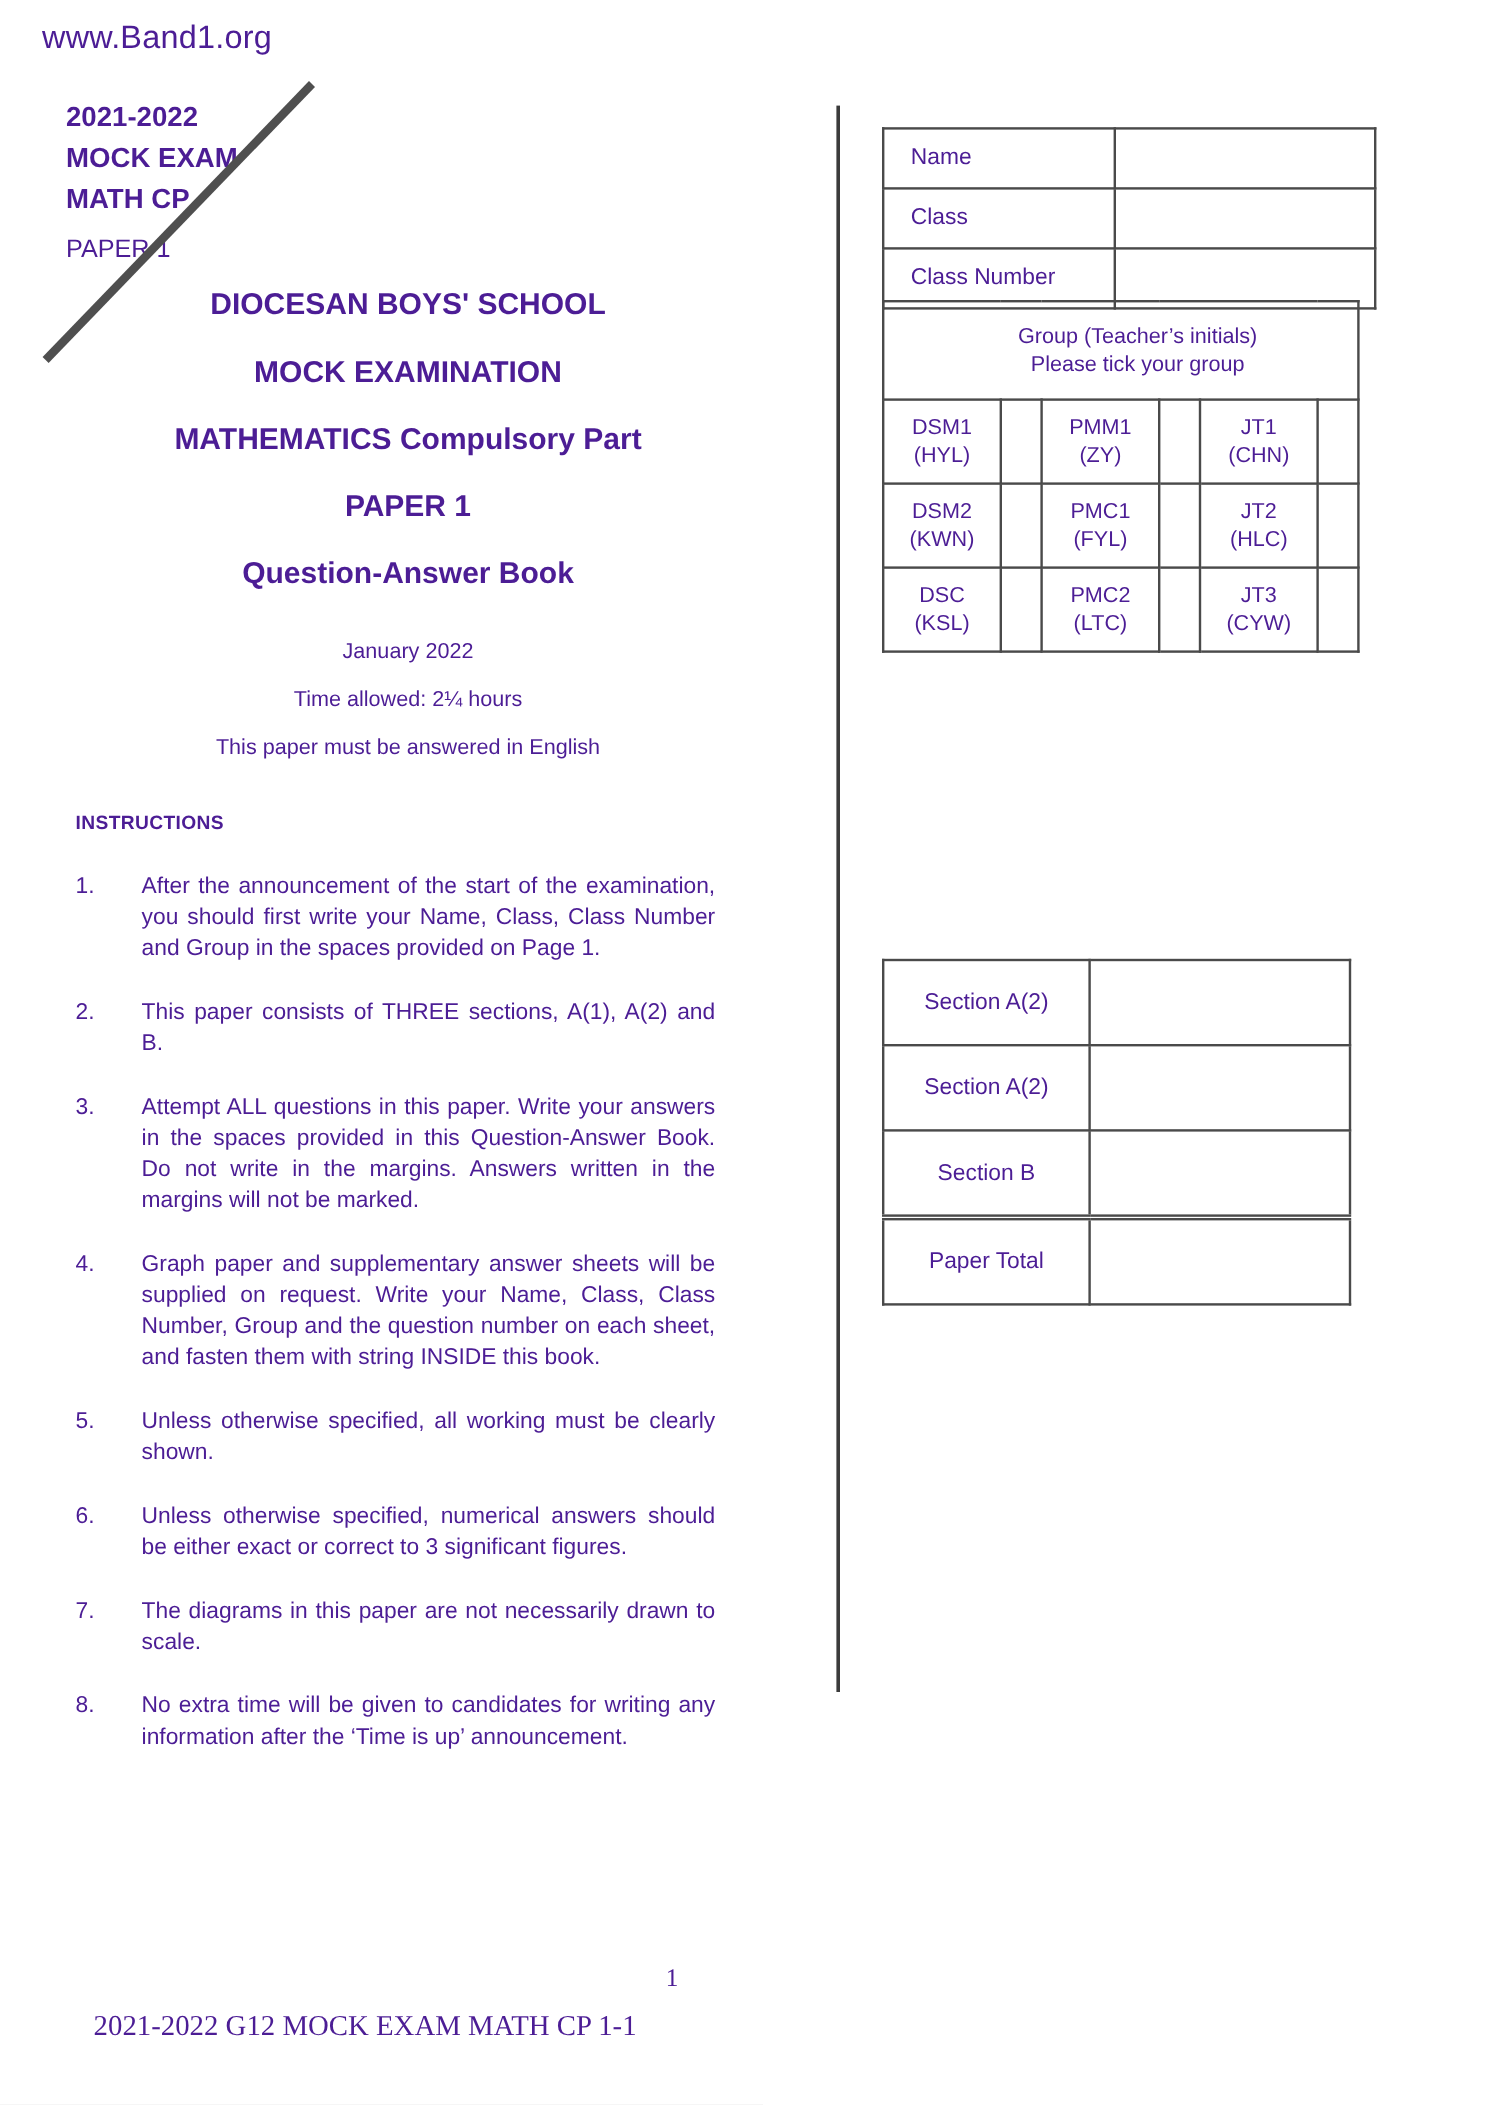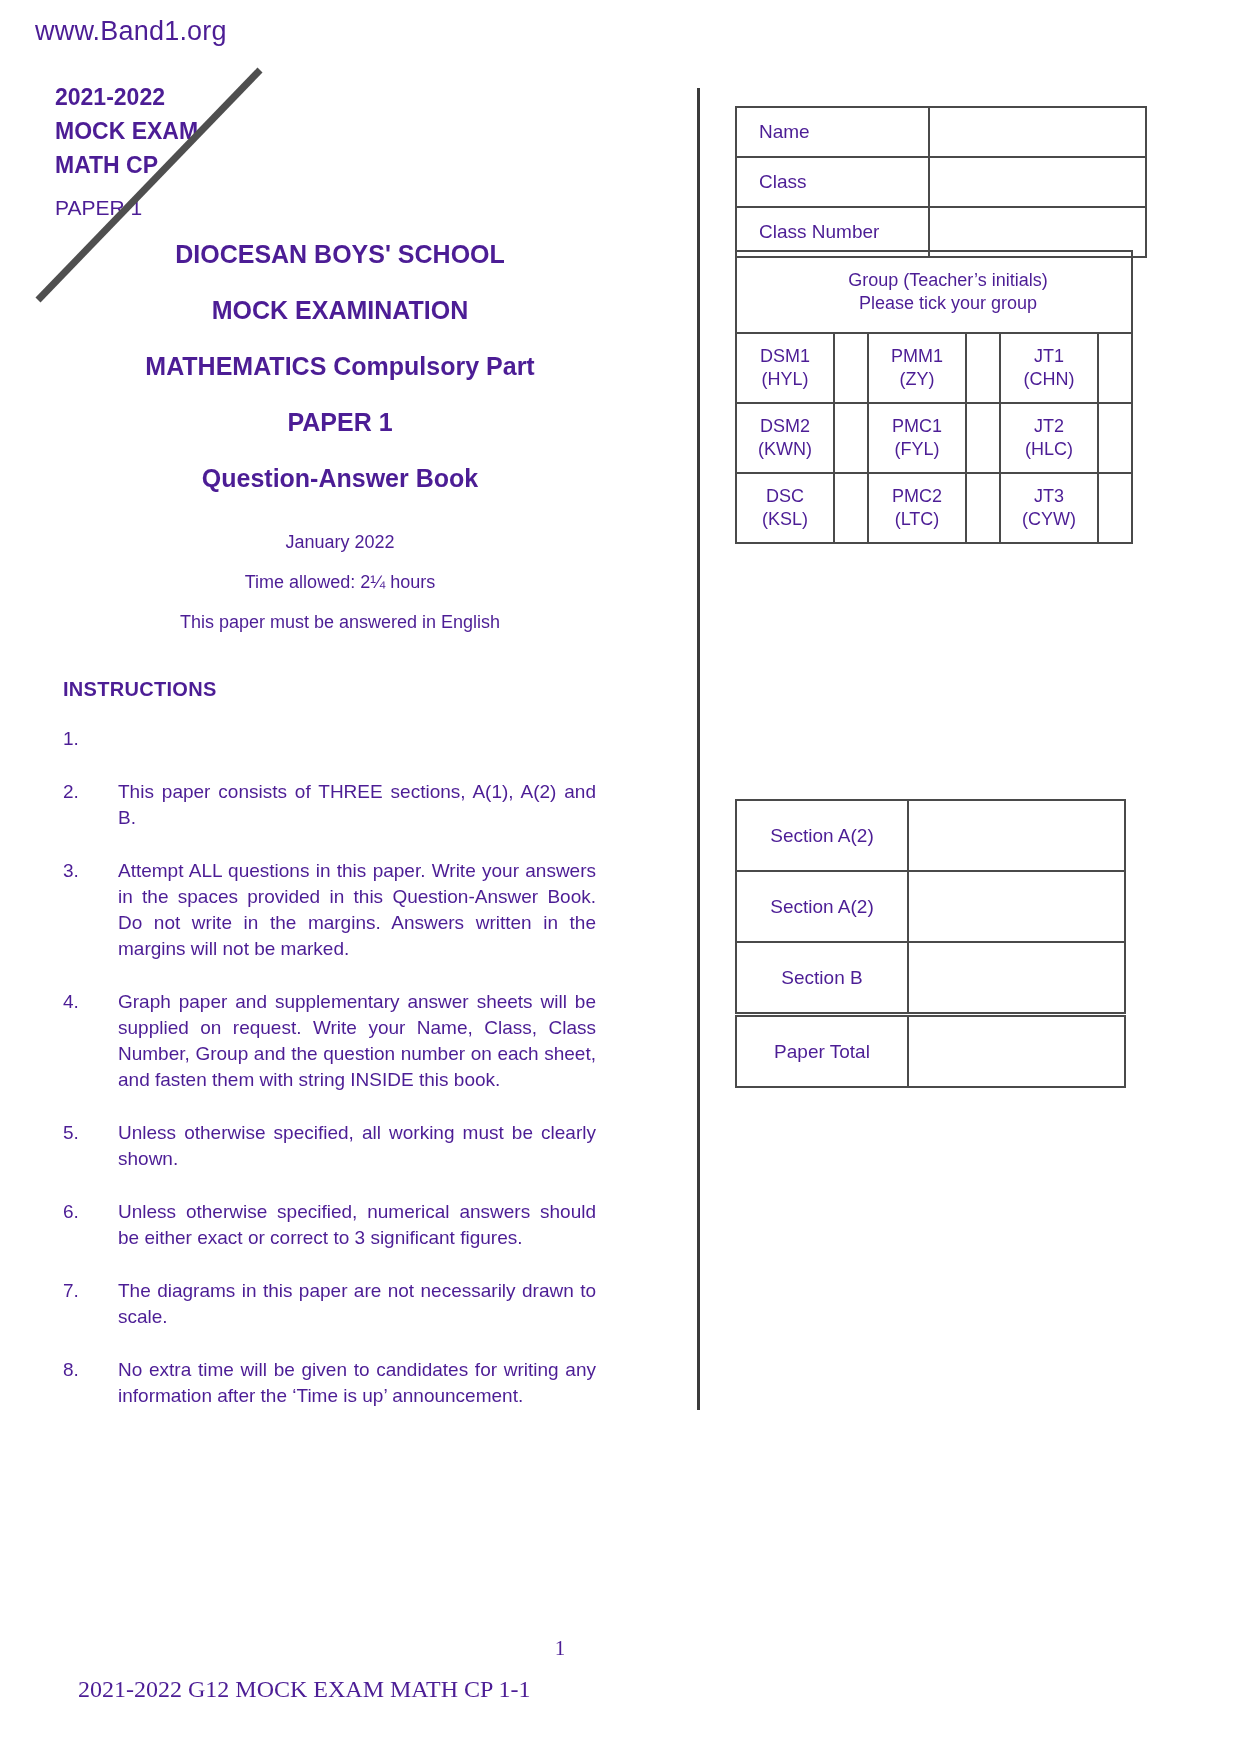--- a/index.html
+++ b/index.html
@@ -33,21 +33,21 @@
   .group-table{position:absolute;left:735px;top:250px;}
   .group-table td{text-align:center;font-size:18px;line-height:23px;}
   .group-table td.ghead{height:78px;padding-left:29px;}
   .group-table td.gl{width:94px;height:66px;text-align:center;}
   .group-table td.gt{width:30px;}
   .marks-table{position:absolute;left:735px;top:799px;}
   .marks-table td.lbl{width:168px;height:67px;text-align:center;}
   .marks-table td.val{width:213px;}
   .marks-table tr.total td{border-top:5px double #4a4a4a;}
   
-  .instr-head{position:absolute;left:63px;top:678px;font-weight:bold;font-size:20px;letter-spacing:.3px;}
+  .instr-head{position:absolute;left:63px;top:678px;font-weight:bold;font-size:16px;letter-spacing:.3px;}
   .instr{position:absolute;left:63px;top:726px;width:533px;}
   .item{display:flex;margin-bottom:27px;}
   .item .num{width:55px;flex:none;font-size:19px;line-height:26px;}
   .item .txt{flex:1;font-size:19px;line-height:26px;text-align:justify;}
   
   .pageno{position:absolute;left:540px;top:1636px;width:40px;text-align:center;
           font-family:"Liberation Serif",serif;font-size:21px;}
   .footcode{position:absolute;left:78px;top:1676px;
           font-family:"Liberation Serif",serif;font-size:24px;}
 </style>
@@ -159,20 +159,21 @@
       <td class="gt"></td>
     </tr>
   </tbody>
     </table>
 
   <div class="instr-head">INSTRUCTIONS</div>
 
   <div class="instr">
     <div class="item">
       <div class="num">1.</div>
+      <div class="txt">After the announcement of the start of the examination, you should first write your Name, Class, Class Number and Group in the spaces provided on Page 1.</div>
     </div>
     <div class="item">
       <div class="num">2.</div>
       <div class="txt">This paper consists of THREE sections, A(1), A(2) and B.</div>
     </div>
     <div class="item">
       <div class="num">3.</div>
       <div class="txt">Attempt ALL questions in this paper. Write your answers in the spaces provided in this Question-Answer Book. Do not write in the margins. Answers written in the margins will not be marked.</div>
     </div>
     <div class="item">

